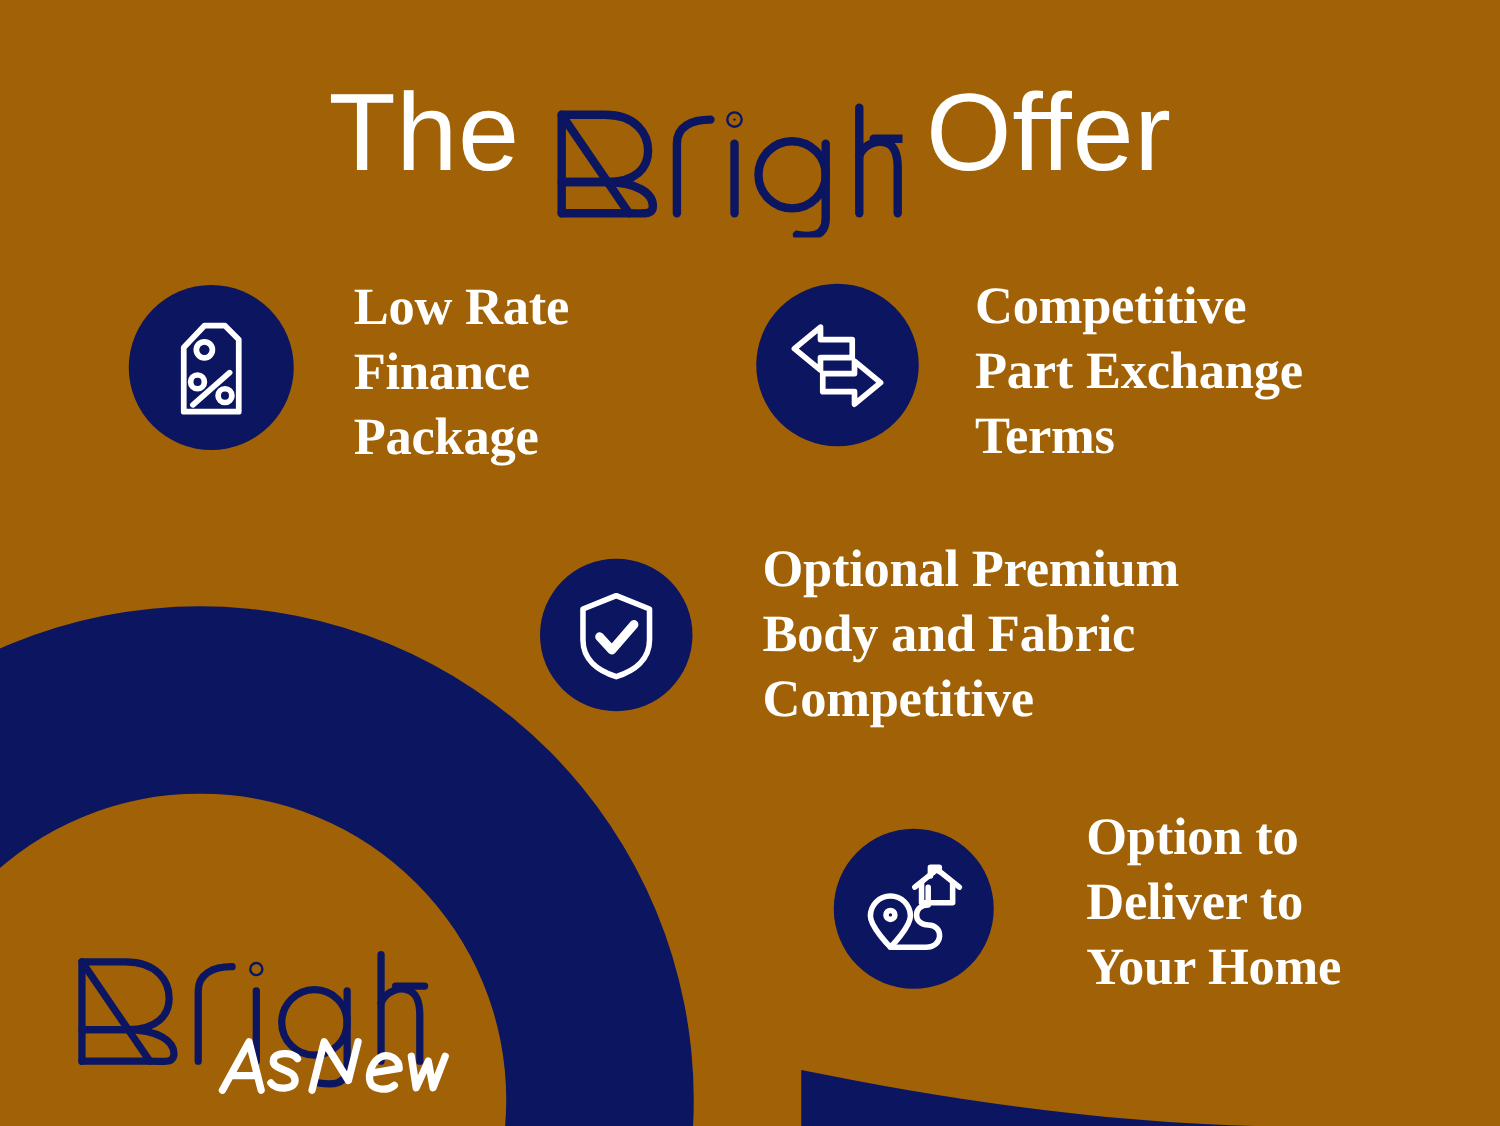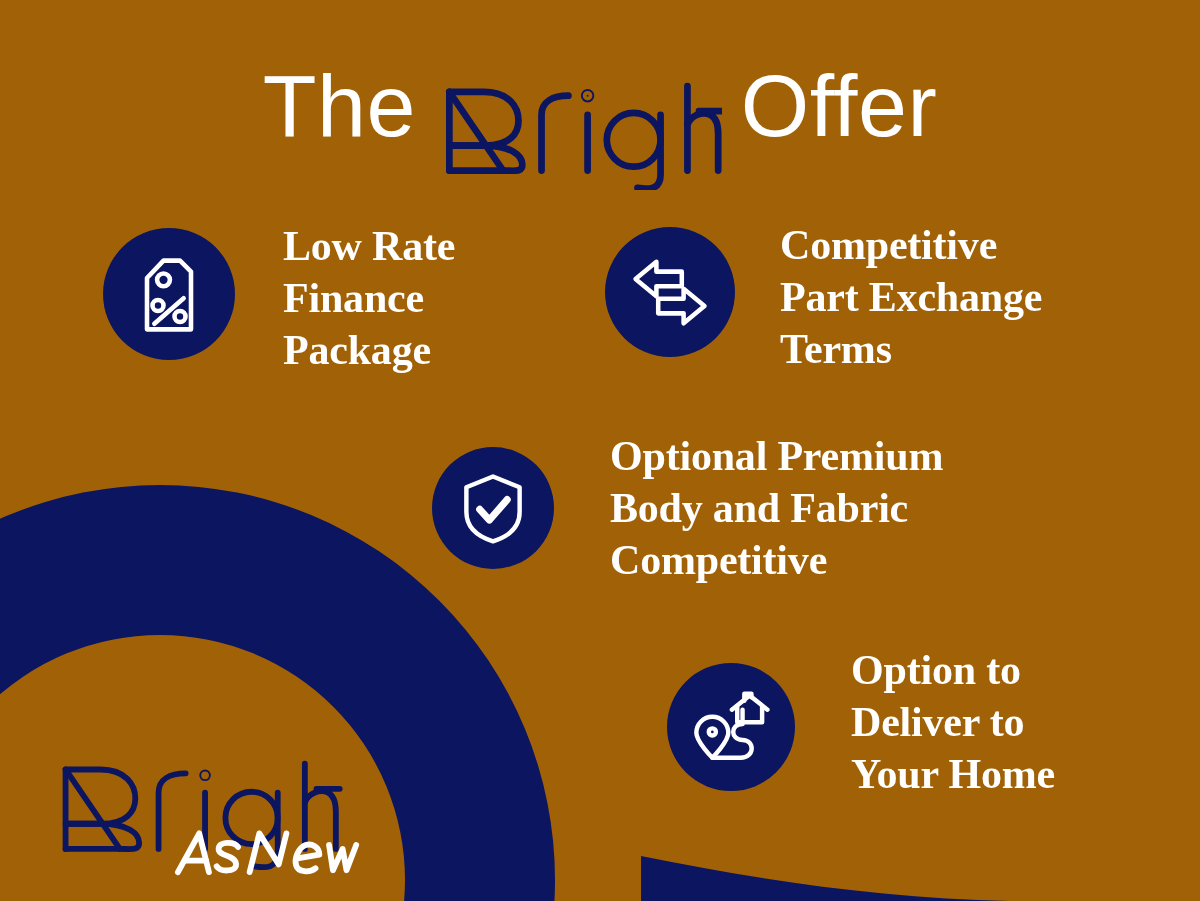--- a/index.html
+++ b/index.html
@@ -82,21 +82,21 @@
   #feature-exchange { left: 605px; top: 227px; }
   #feature-exchange .badge { width: 130px; height: 130px; }
   #feature-exchange .feature-text { margin-left: 45px; margin-top: -8px; }
 
   #feature-protection { left: 432px; top: 447px; }
   #feature-protection .badge { width: 122px; height: 122px; }
   #feature-protection .feature-text { margin-left: 56px; margin-top: -17px; }
 
   #feature-delivery { left: 667px; top: 663px; }
   #feature-delivery .badge { width: 128px; height: 128px; }
-  #feature-delivery .feature-text { margin-left: 56px; margin-top: -19px; }
+  #feature-delivery .feature-text { margin-left: 74px; margin-top: -19px; }
 
   
   #footer-logo {
     position: absolute;
     left: 52px;
     top: 752px;
   }
   #footer-logo svg { display: block; }
 </style>
 </head>

